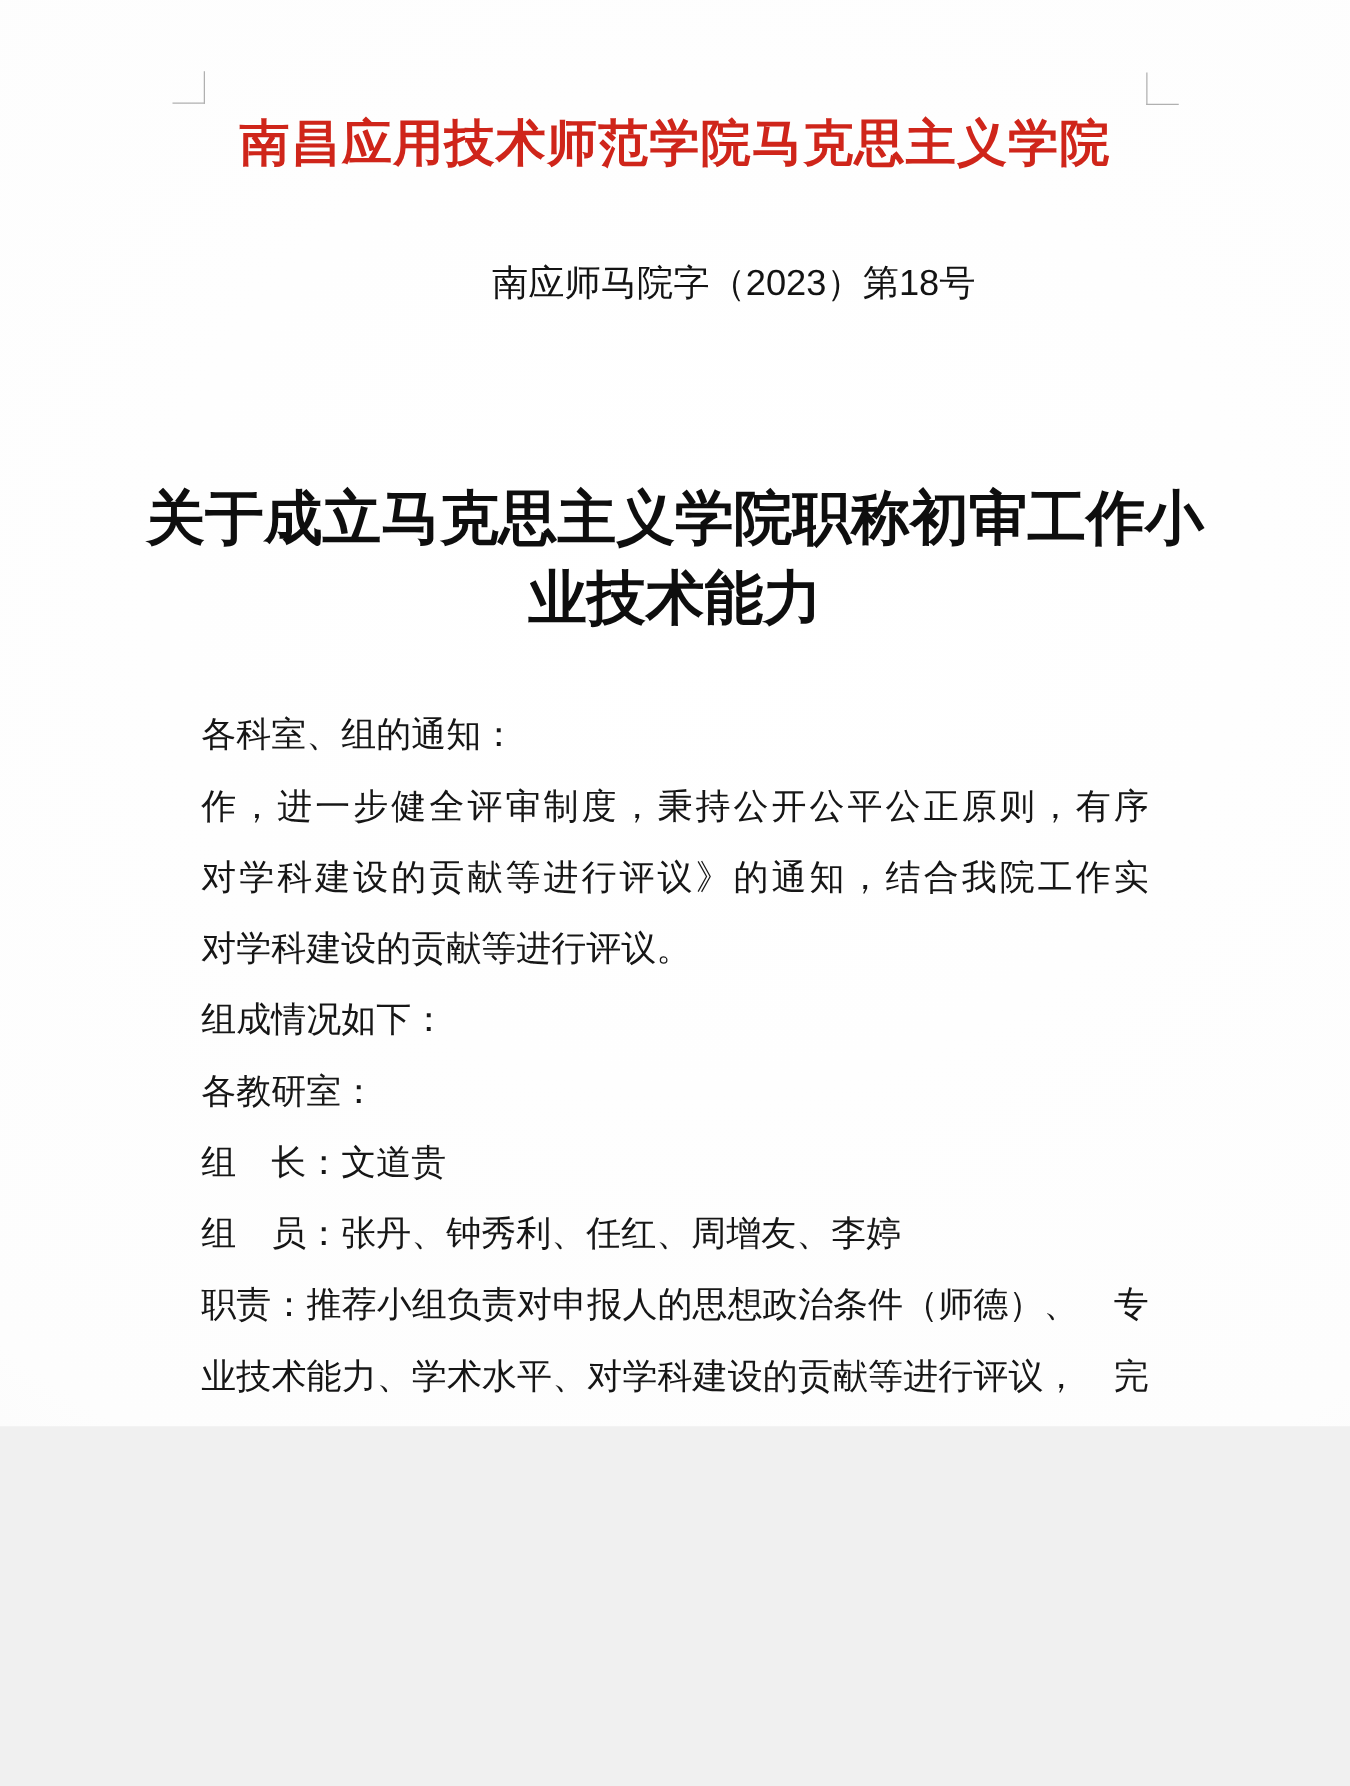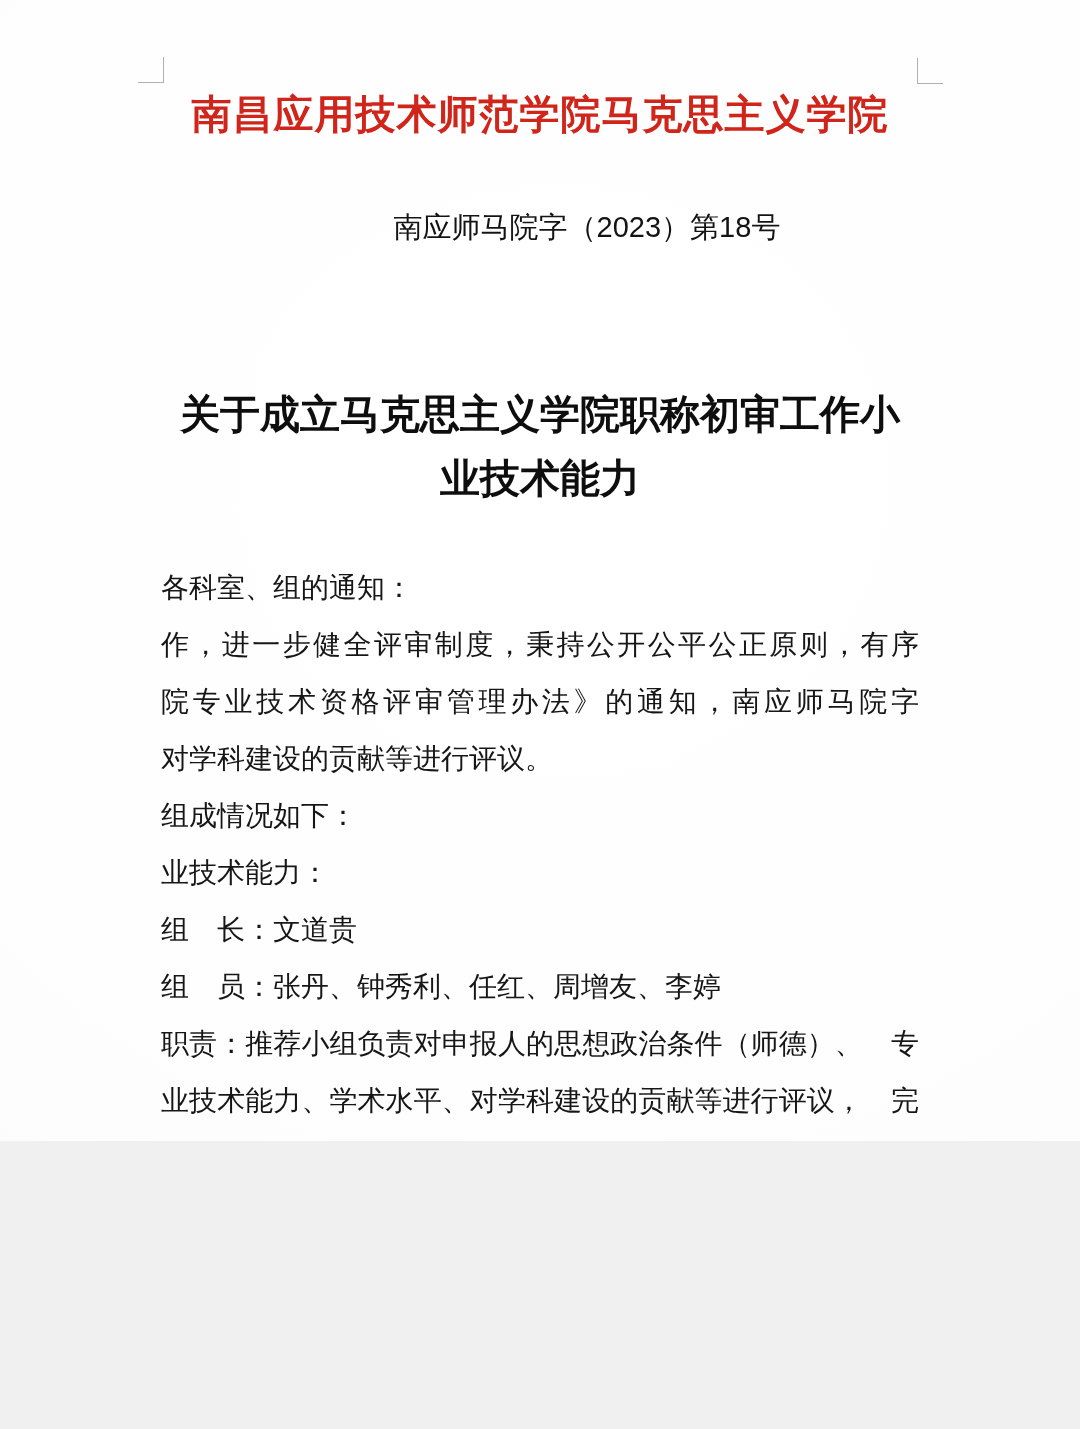--- a/index.html
+++ b/index.html
@@ -32,21 +32,21 @@
   .doc-number {
     position: absolute; left: 0; top: 205px; width: 1080px;
     text-align: center;
     font-size: 29px; line-height: 44px;
     color: #131313;
     padding-left: 47px;
   }
   .notice-title {
     position: absolute; left: 110px; top: 382px; width: 860px;
     text-align: center;
-    font-size: 40px; line-height: 64px; font-weight: 700;
+    font-size: 47px; line-height: 64px; font-weight: 700;
     color: #0e0e0e;
   }
   .body-text {
     position: absolute; left: 161px; top: 559px; width: 758px;
     font-size: 28px; line-height: 57px;
     color: #161616;
   }
   .body-text .line { white-space: pre-wrap; }
   .body-text .fill { text-align: justify; text-align-last: justify; }
   .body-text .indent { text-indent: 2em; }
@@ -66,24 +66,24 @@
   <div class="doc-number">南应师马院字（2023）第18号</div>
 
   <div class="notice-title">
     <div>关于成立马克思主义学院职称初审工作小</div>
     <div>业技术能力</div>
   </div>
 
   <div class="body-text">
     <div class="line">各科室、组的通知：</div>
     <div class="line fill">作，进一步健全评审制度，秉持公开公平公正原则，有序</div>
-    <div class="line fill">院专业技术资格评审管理办法》的通知，南应师马院字</div>
+    <div class="line fill">对学科建设的贡献等进行评议》的通知，结合我院工作实</div>
     <div class="line">对学科建设的贡献等进行评议。</div>
     <div class="line">组成情况如下：</div>
-    <div class="line">业技术能力：</div>
+    <div class="line">各教研室：</div>
     <div class="line">组　长：文道贵</div>
     <div class="line">组　员：张丹、钟秀利、任红、周增友、李婷</div>
     <div class="line fill">职责：推荐小组负责对申报人的思想政治条件（师德）、　专</div>
     <div class="line fill">业技术能力、学术水平、对学科建设的贡献等进行评议，　完</div>
     <div class="line">南应师马院字。</div>
   </div>
 
 </div>
 
 </body></html>

